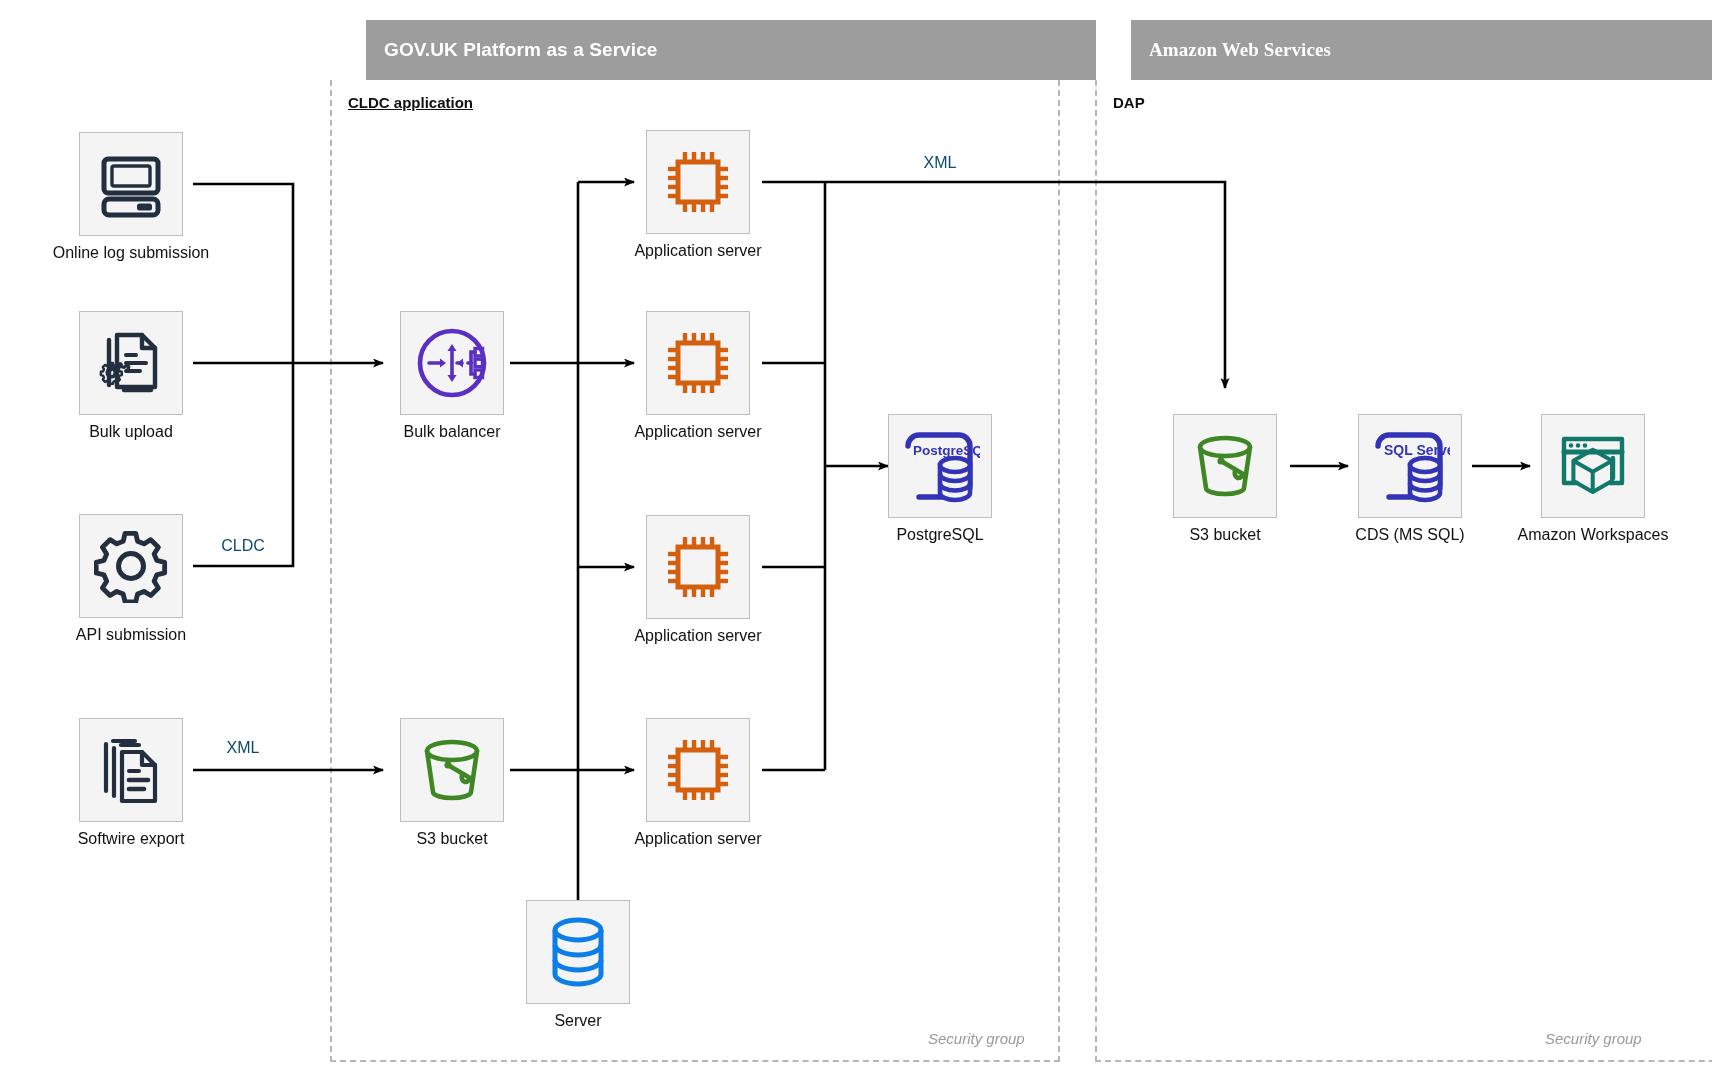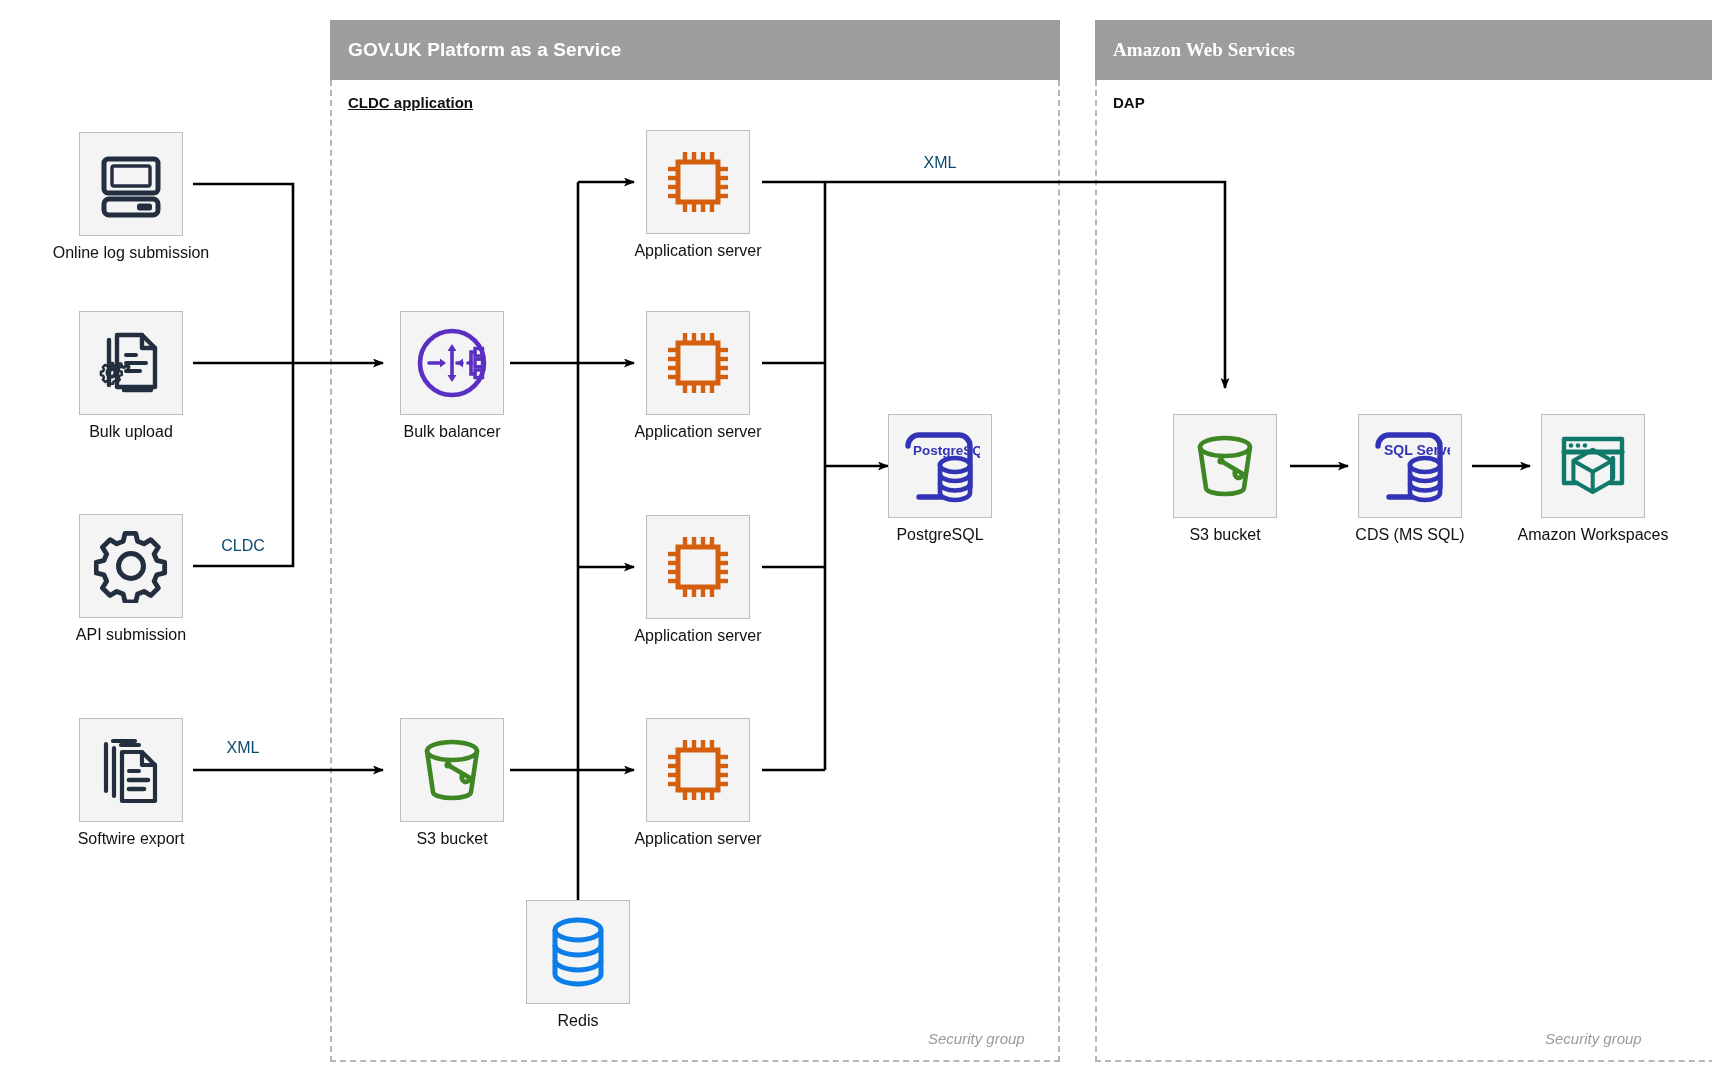--- a/index.html
+++ b/index.html
@@ -21,20 +21,21 @@
     position:absolute;
     background:#9d9d9d;
     color:#ffffff;
     font-size:19px;
     font-weight:bold;
     display:flex;
     align-items:center;
     padding-left:18px;
     box-sizing:border-box;
     letter-spacing:.1px;
+    margin-left:36px;
   }
   .dashed-box{
     position:absolute;
     border:2px dashed #b6b6b6;
     border-top:none;
     box-sizing:border-box;
     background:transparent;
   }
   .group-sublabel{
     position:absolute;
@@ -386,21 +387,21 @@
     <div class="tile">
       <svg width="62" height="72" viewBox="0 0 62 72">
         <g fill="none" stroke="#0d7ee8" stroke-width="5" stroke-linejoin="round">
           <path d="M8 14 v44 a23 10 0 0 0 46 0 v-44"></path>
           <ellipse cx="31" cy="14" rx="23" ry="10"></ellipse>
           <path d="M8 29 a23 10 0 0 0 46 0"></path>
           <path d="M8 44 a23 10 0 0 0 46 0"></path>
         </g>
       </svg>
     </div>
-    <div class="caption">Redis</div>
+    <div class="caption">Server</div>
   </div>
 
   <div class="node" style="left:1225px;top:466px;">
     <div class="tile">
       <svg width="76" height="76" viewBox="0 0 76 76">
         <g fill="none" stroke="#3f8624" stroke-width="4.6" stroke-linejoin="round" stroke-linecap="round">
           <ellipse cx="38" cy="19" rx="25" ry="9"></ellipse>
           <path d="M13 19 L19 60 a19 6 0 0 0 38 0 L63 19"></path>
           <path d="M34 33 L56 46 a5 5 0 0 1 -5 4 a5 5 0 0 1 -2 -8"></path>
         </g>

